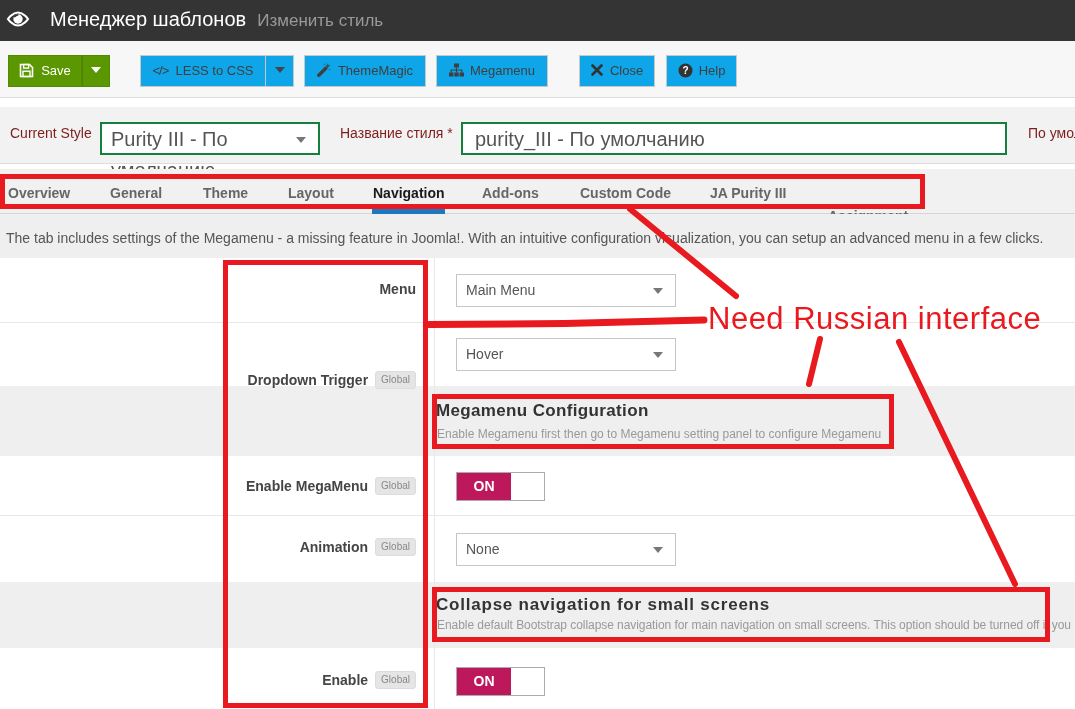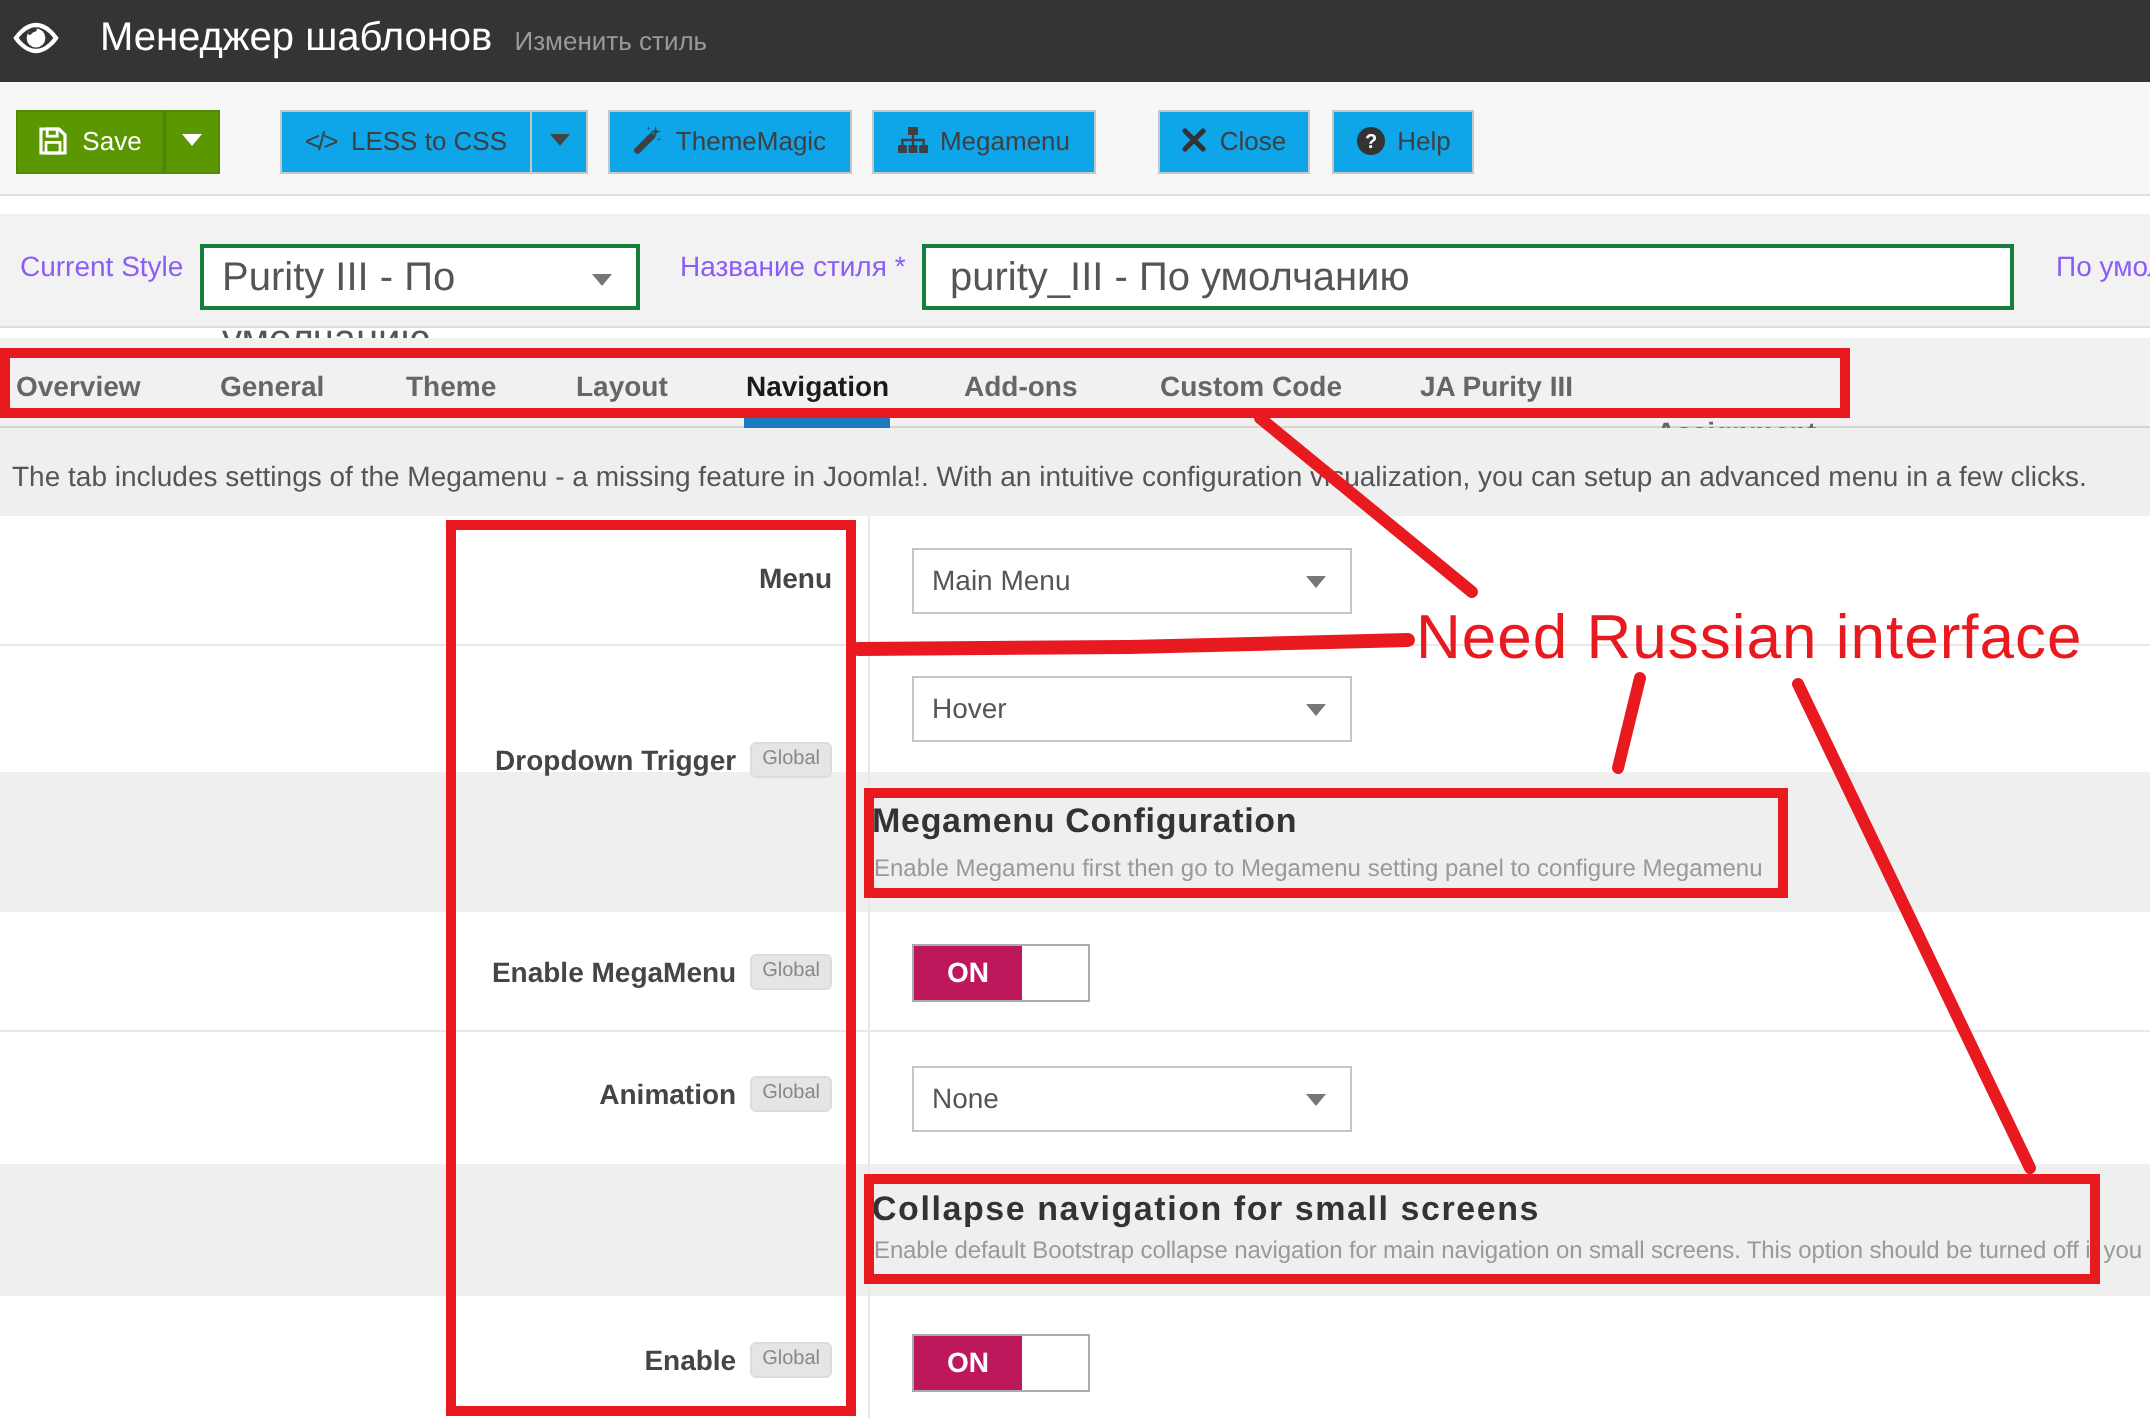--- a/index.html
+++ b/index.html
@@ -3,32 +3,32 @@
 <meta charset="utf-8">
 <style>
 * { box-sizing: border-box; margin:0; padding:0; }
 html,body { width:1075px; height:709px; }
 body { font-family:"Liberation Sans",sans-serif; position:relative; background:#fff; overflow:hidden; }
 .abs { position:absolute; }
 
 
 .topbar { left:0; top:0; width:1075px; height:41px; background:#343434; }
 .title { left:50px; top:7px; font-size:20px; line-height:25px; color:#fff; font-weight:400; }
-.subtitle { color:#999; font-size:13px; font-weight:400; }
+.subtitle { color:#999; font-size:17px; font-weight:400; }
 
 
 .toolbar { left:0; top:41px; width:1075px; height:57px; background:#f7f7f7; border-bottom:1px solid #ddd; }
 .btn { position:absolute; top:14px; height:32px; background:#0ea5e9; border:1px solid #c8c8c8; color:#3f3f3f; font-size:13px; line-height:30px; text-align:center; }
 .btn-green { background:#5b9701; border:1px solid #538a01; color:#fff; }
 
 
 .stylerow { left:0; top:107px; width:1075px; height:57px; background:#f2f2f2; border-bottom:1px solid #ddd; }
 .sel { position:absolute; height:33px; background:#fff; border:2px solid #15803d; font-size:20px; color:#555; line-height:31px; padding-left:9px; }
 .caret { position:absolute; right:12px; top:13px; width:0; height:0; border-left:5px solid transparent; border-right:5px solid transparent; border-top:6px solid #777; }
-.lbl { font-size:14px; color:#8b5cf6;text-align:center; }
+.lbl { font-size:14px; color:#7f1d1d;text-align:center; }
 
 
 .tabstrip { left:0; top:169px; width:1075px; height:45px; background:#f1f1f1; border-bottom:1px solid #d5d5d5; }
 .tab { position:absolute; top:16px; font-size:14px; font-weight:bold; color:#666; }
 .tab.active { color:#1a1a1a; }
 .bluebar { left:372px; top:209px; width:73px; height:7px; background:#1d79bd; }
 
 
 .descband { left:0; top:214px; width:1075px; height:44px; background:#efefef; }
 .desctext { left:6px; top:230px; font-size:14px; color:#555; }

